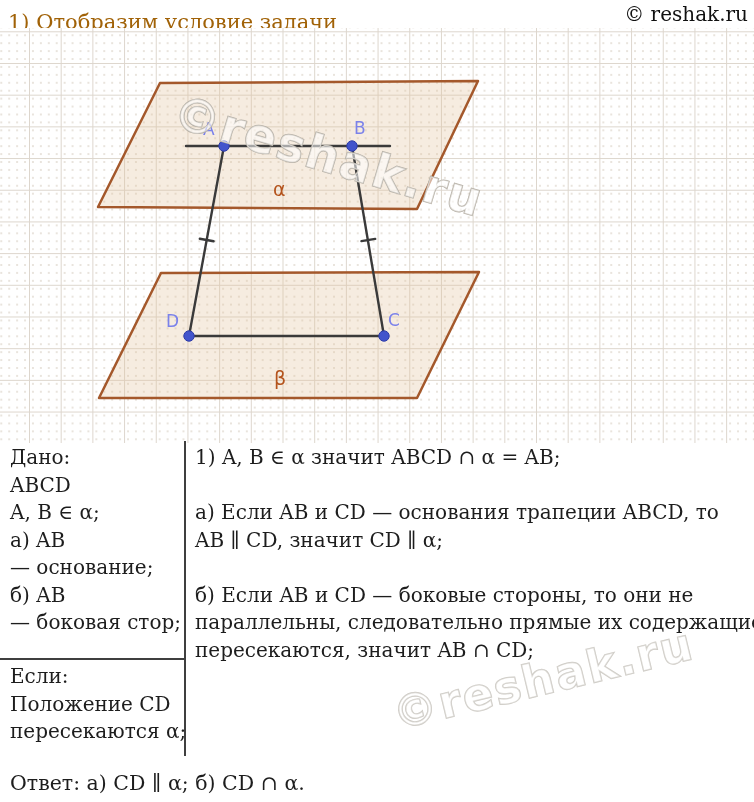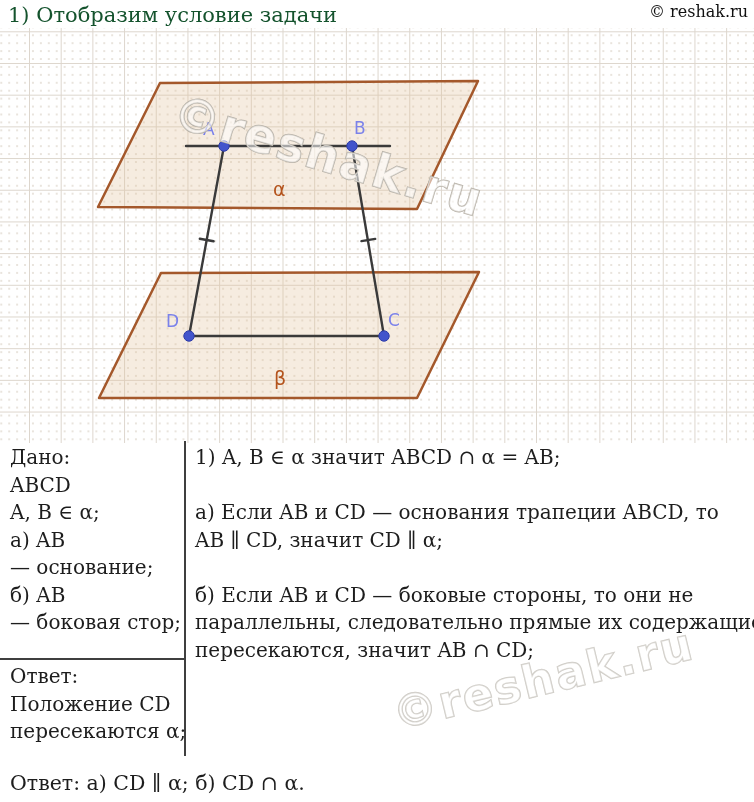--- a/index.html
+++ b/index.html
@@ -1,20 +1,20 @@
 <!DOCTYPE html>
 <html><head>
 <meta charset="utf-8">
 <style>
   html,body{margin:0;padding:0;background:#fff;}
   body{width:754px;height:802px;position:relative;overflow:hidden;
        font-family:"DejaVu Serif","DejaVu Sans",serif;color:#1d1d1d;}
 
-  .title{position:absolute;left:8px;top:3px;font-size:21px;color:#14532d;white-space:nowrap;}
-  .copyright{position:absolute;right:6px;top:2px;font-size:16px;color:#101010;white-space:nowrap;}
+  .title{position:absolute;left:8px;top:10px;font-size:21px;color:#a16207;white-space:nowrap;}
+  .copyright{position:absolute;right:6px;top:2px;font-size:20px;color:#101010;white-space:nowrap;}
 
   
   .grid-area{position:absolute;left:0;top:28px;width:754px;height:415px;
     background-color:#fff;
     background-image:
       linear-gradient(to right,#ddd6cd 1px,transparent 1px),
       linear-gradient(to bottom,#ddd6cd 1px,transparent 1px),
       radial-gradient(circle,#e9e4dd 0.9px,transparent 1.15px);
     background-size:31.7px 100%,100% 31.7px,7.925px 7.925px;
     background-position:29px 0,0 3.3px,29px 3.3px;
@@ -86,21 +86,21 @@
   <div class="line">Дано:</div>
   <div class="line">ABCD</div>
   <div class="line">A, B ∈ α;</div>
   <div class="line">а) AB</div>
   <div class="line">— основание;</div>
   <div class="line">б) AB</div>
   <div class="line">— боковая стор;</div>
 </div>
 
 <div class="col col-find">
-  <div class="line">Ответ:</div>
+  <div class="line">Если:</div>
   <div class="line">Положение CD</div>
   <div class="line">пересекаются α;</div>
 </div>
 
 <div class="col col-solution">
   <div class="line">1) A, B ∈ α значит ABCD ∩ α = AB;</div>
   <div class="line"></div>
   <div class="line">а) Если AB и CD — основания трапеции ABCD, то</div>
   <div class="line">AB ∥ CD, значит CD ∥ α;</div>
   <div class="line"></div>

